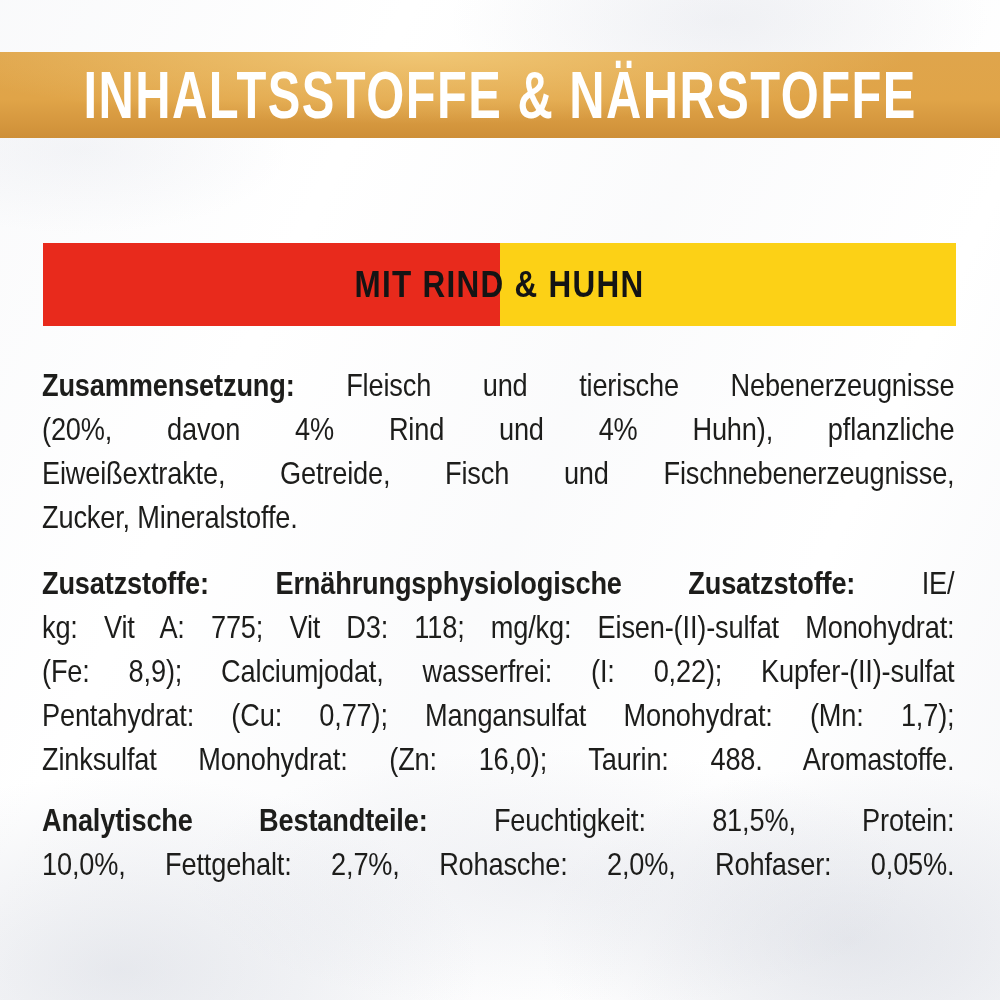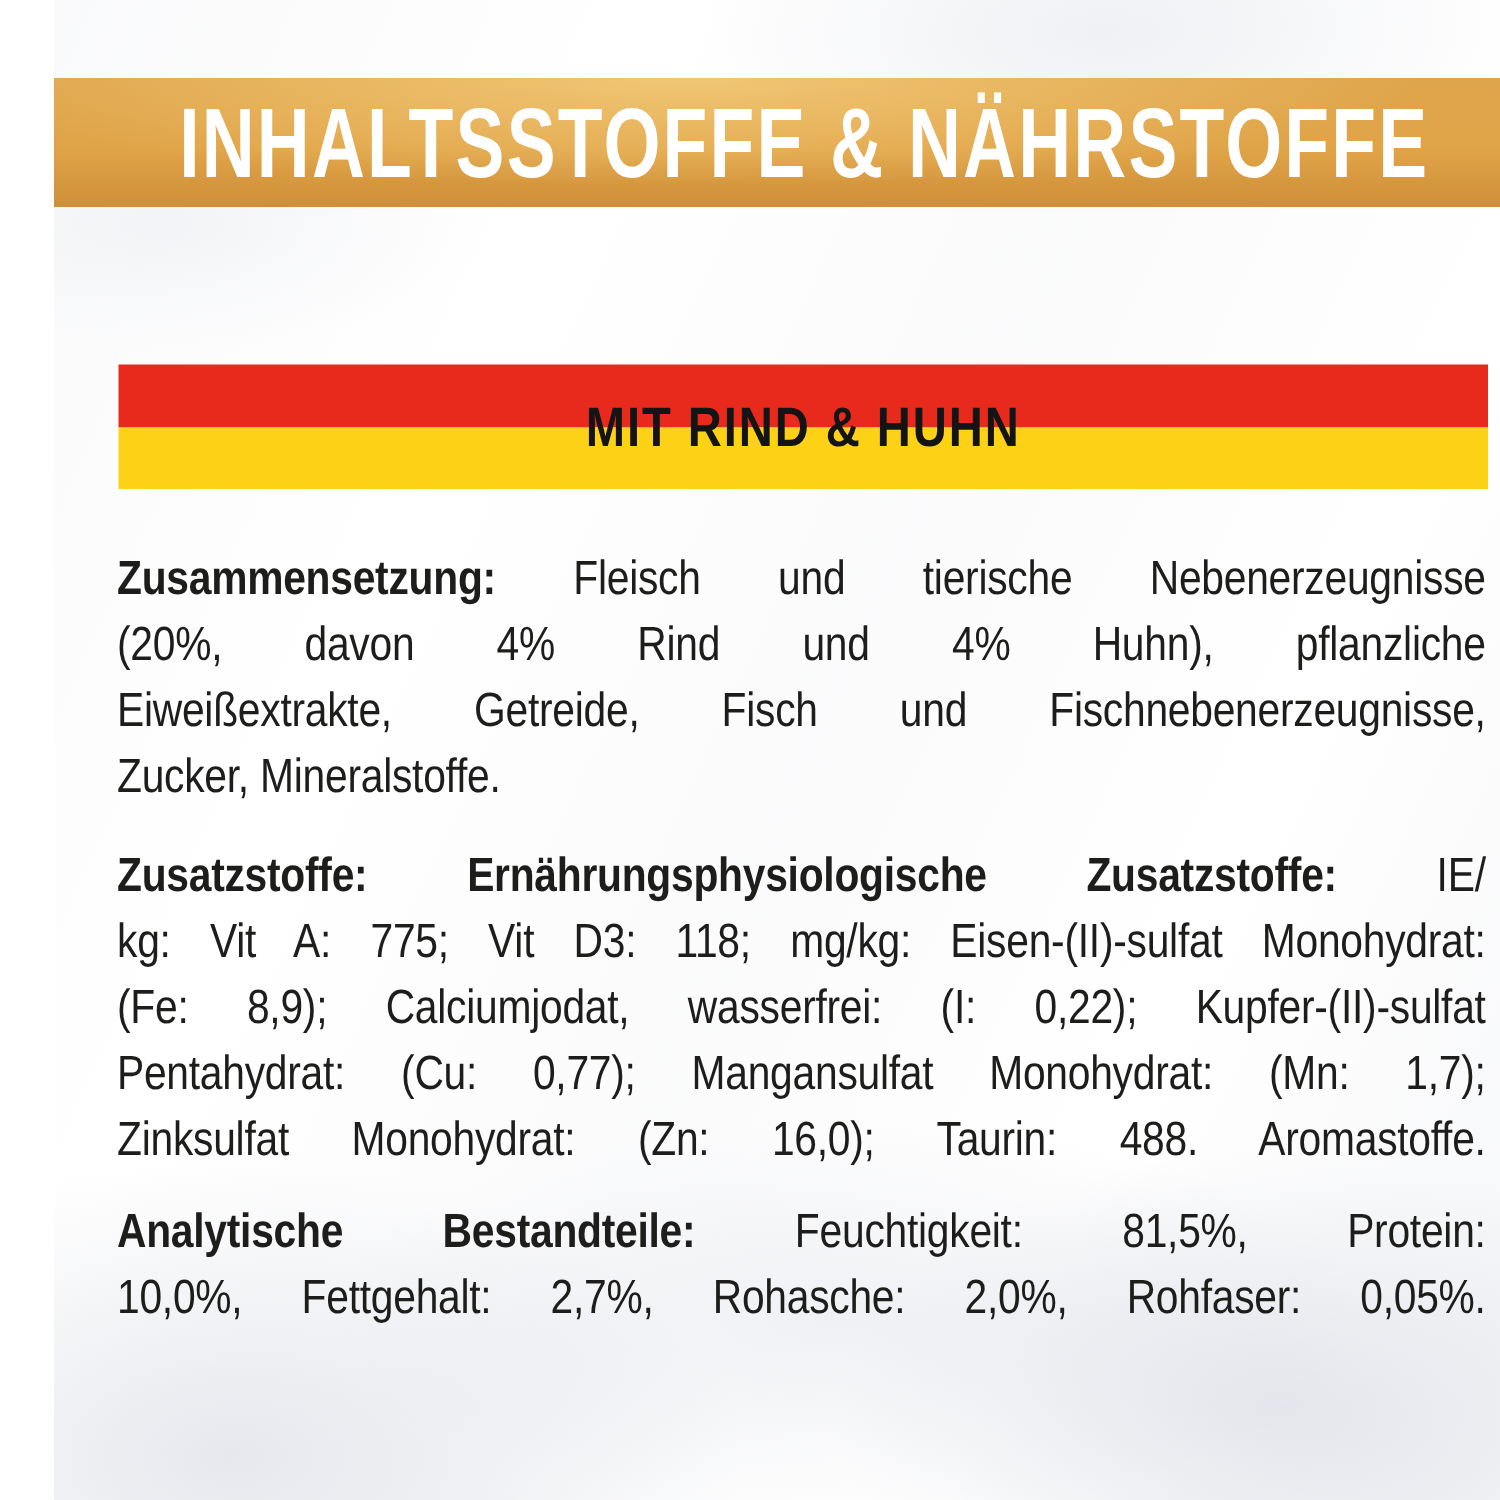--- a/index.html
+++ b/index.html
@@ -12,21 +12,20 @@
   .page {
     position: absolute; inset: 0;
     background:
       radial-gradient(55% 30% at 12% 97%, rgba(178,184,199,0.30), transparent 65%),
       radial-gradient(50% 28% at 85% 94%, rgba(172,178,194,0.28), transparent 62%),
       radial-gradient(60% 22% at 55% 88%, rgba(185,190,205,0.20), transparent 60%),
       radial-gradient(45% 18% at 72% 2%, rgba(188,193,208,0.18), transparent 60%),
       radial-gradient(35% 14% at 8% 15%, rgba(192,197,212,0.14), transparent 60%),
       linear-gradient(115deg, rgba(198,203,216,0.10) 0%, transparent 28%, rgba(198,203,216,0.08) 52%, transparent 74%, rgba(190,196,210,0.12) 96%),
       #ffffff;
-    margin-left: 36px;
   }
 
   
   .gold-banner {
     position: absolute; top: 52px; left: 0; width: 1000px; height: 86px;
     display: flex; align-items: center; justify-content: center;
     background:
       radial-gradient(70% 120% at 42% 0%, rgba(255,226,150,0.55), rgba(255,226,150,0) 70%),
       linear-gradient(180deg, #DFA54C 0%, #E0A448 55%, #CE8F38 100%);
   }
@@ -37,21 +36,20 @@
     letter-spacing: 2px;
     white-space: nowrap;
     transform: scaleX(0.74);
     transform-origin: 50% 50%;
   }
 
   
   .flavor-banner {
     position: absolute; top: 243px; left: 43px; width: 913px; height: 83px;
     display: flex;
-    flex-direction: column;
   }
   .flavor-half-red   { flex: 1 1 50%; background: #E82A1C; }
   .flavor-half-yellow{ flex: 1 1 50%; background: #FCD116; }
   .flavor-label-wrap {
     position: absolute; inset: 0;
     display: flex; align-items: center; justify-content: center;
   }
   .flavor-label {
     color: #141414;
     font-size: 37px;

